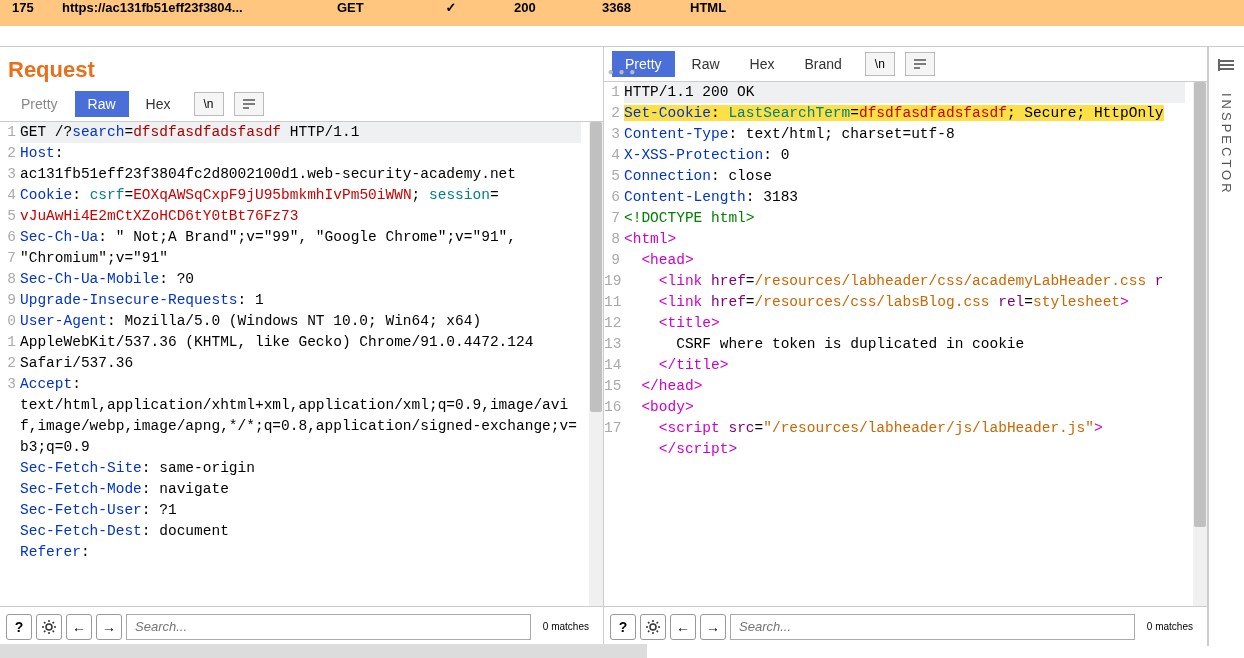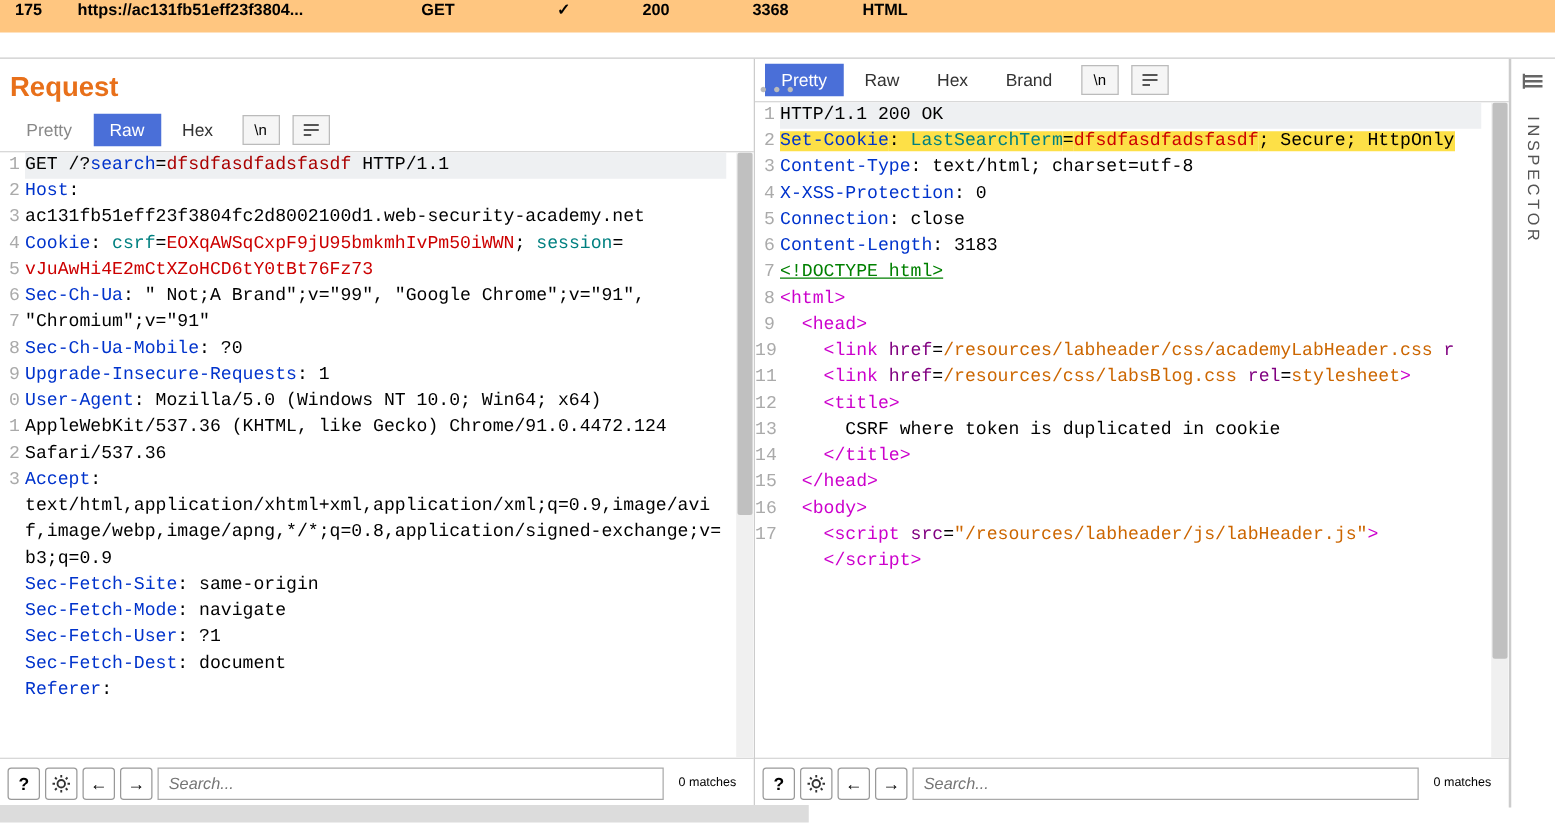--- a/index.html
+++ b/index.html
@@ -31,21 +31,21 @@
 .gutter { width: 20px; text-align: right; padding-right: 4px; color: #aaa; user-select: none; }
 .code { flex: 1; white-space: pre-wrap; word-break: break-all; padding-right: 22px; }
 .scrollbar-v { position: absolute; right: 0; top: 0; width: 14px; height: 100%; background: #f0f0f0; }
 .scrollbar-v .thumb { position: absolute; left: 1px; right: 1px; top: 0; height: 60%; background: #c0c0c0; border-radius: 2px; }
 .hl-line { background: #eef0f2; display: block; }
 .hl-sel { background: #fde047; }
 .c-blue { color: #0033cc; }
 .c-teal { color: #008080; }
 .c-red { color: #cc0000; }
 .c-darkred { color: #aa0000; }
-.c-darkgreen { color: #008000; text-decoration: underline; }
+.c-darkgreen { color: #008000; }
 .c-purple { color: #800080; }
 .c-magenta { color: #cc00cc; }
 .c-orange { color: #cc6600; }
 .c-black { color: #000; }
 .footer { display: flex; align-items: center; padding: 4px 6px; border-top: 1px solid #ccc; gap: 4px; height: 40px; }
 .ftr-btn { width: 26px; height: 26px; border: 1px solid #999; background: #fff; display: flex; align-items: center; justify-content: center; cursor: pointer; border-radius: 3px; font-weight: bold; font-size: 14px; }
 .search-box { flex: 1; height: 26px; border: 1px solid #aaa; padding: 0 8px; font-style: italic; color: #888; font-size: 13px; }
 .matches { padding: 0 8px; white-space: nowrap; font-size: 10px; }
 .bottom-scroll { position: absolute; left: 0; bottom: 0; height: 14px; width: 52%; background: #dcdcdc; }
 .inspector { width: 36px; display: flex; flex-direction: column; align-items: center; border-left: 1px solid #ccc; padding-top: 6px; }

